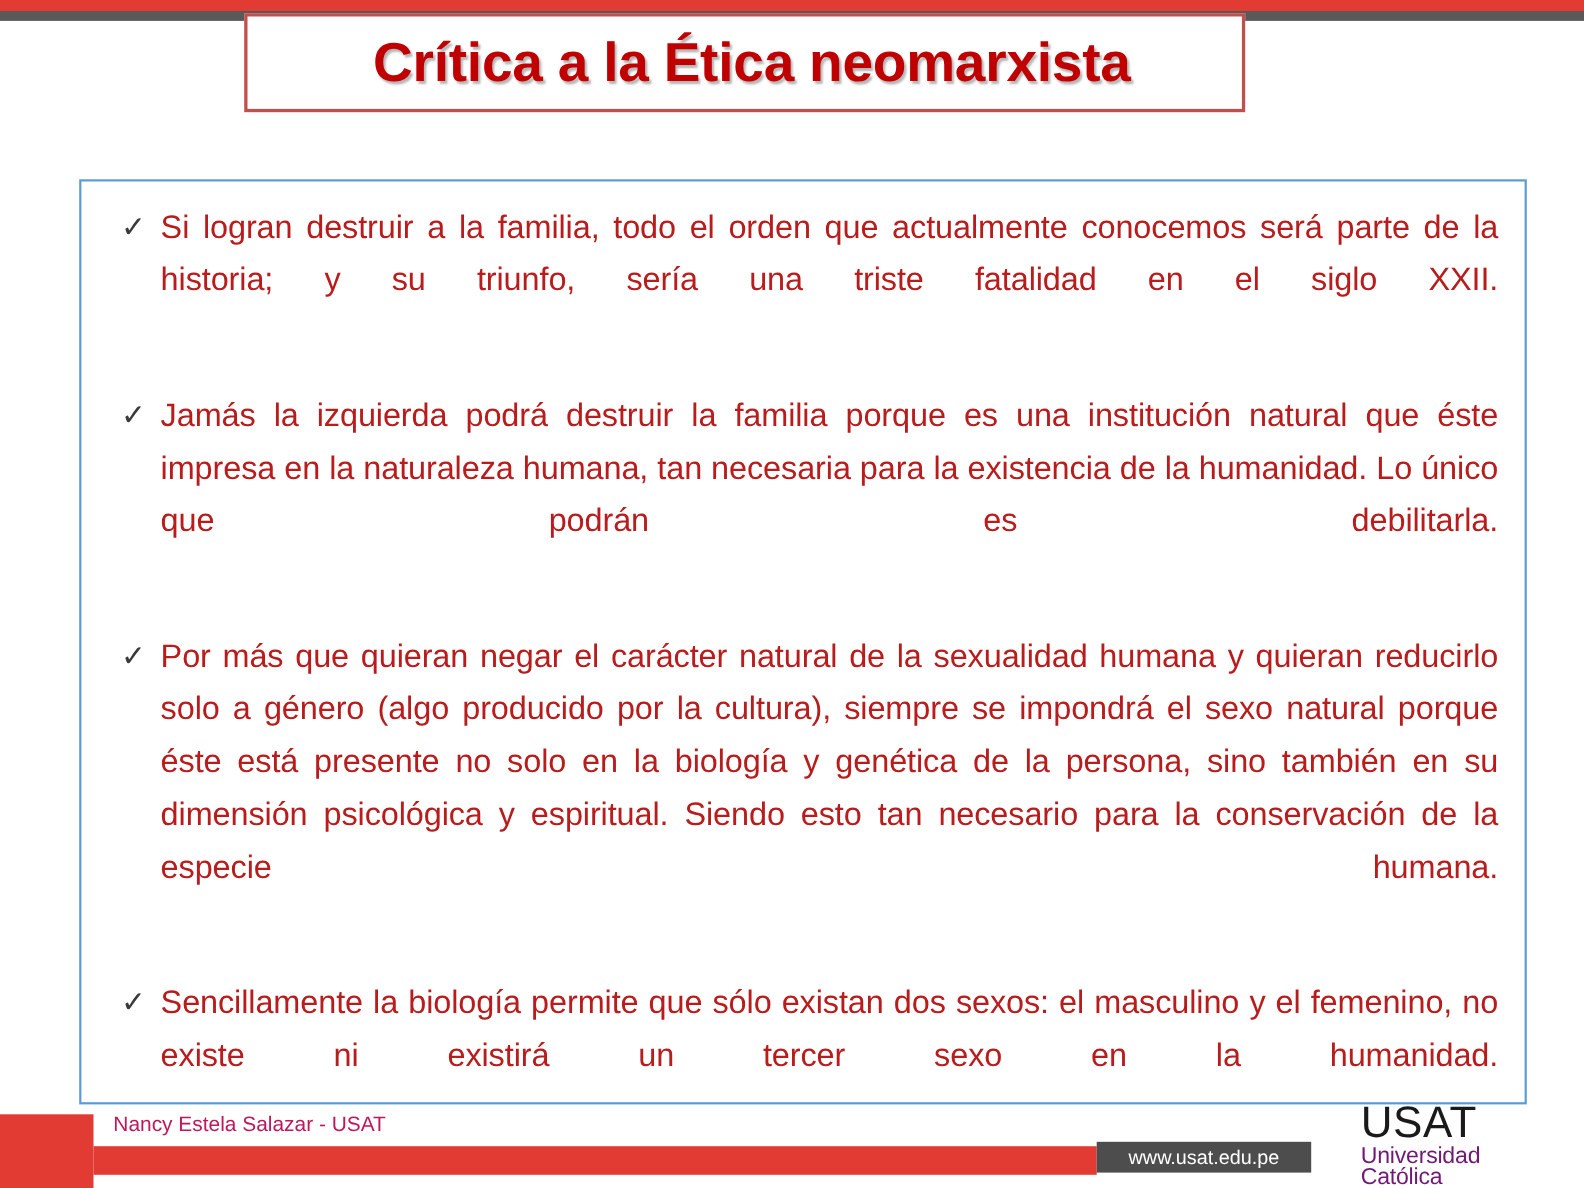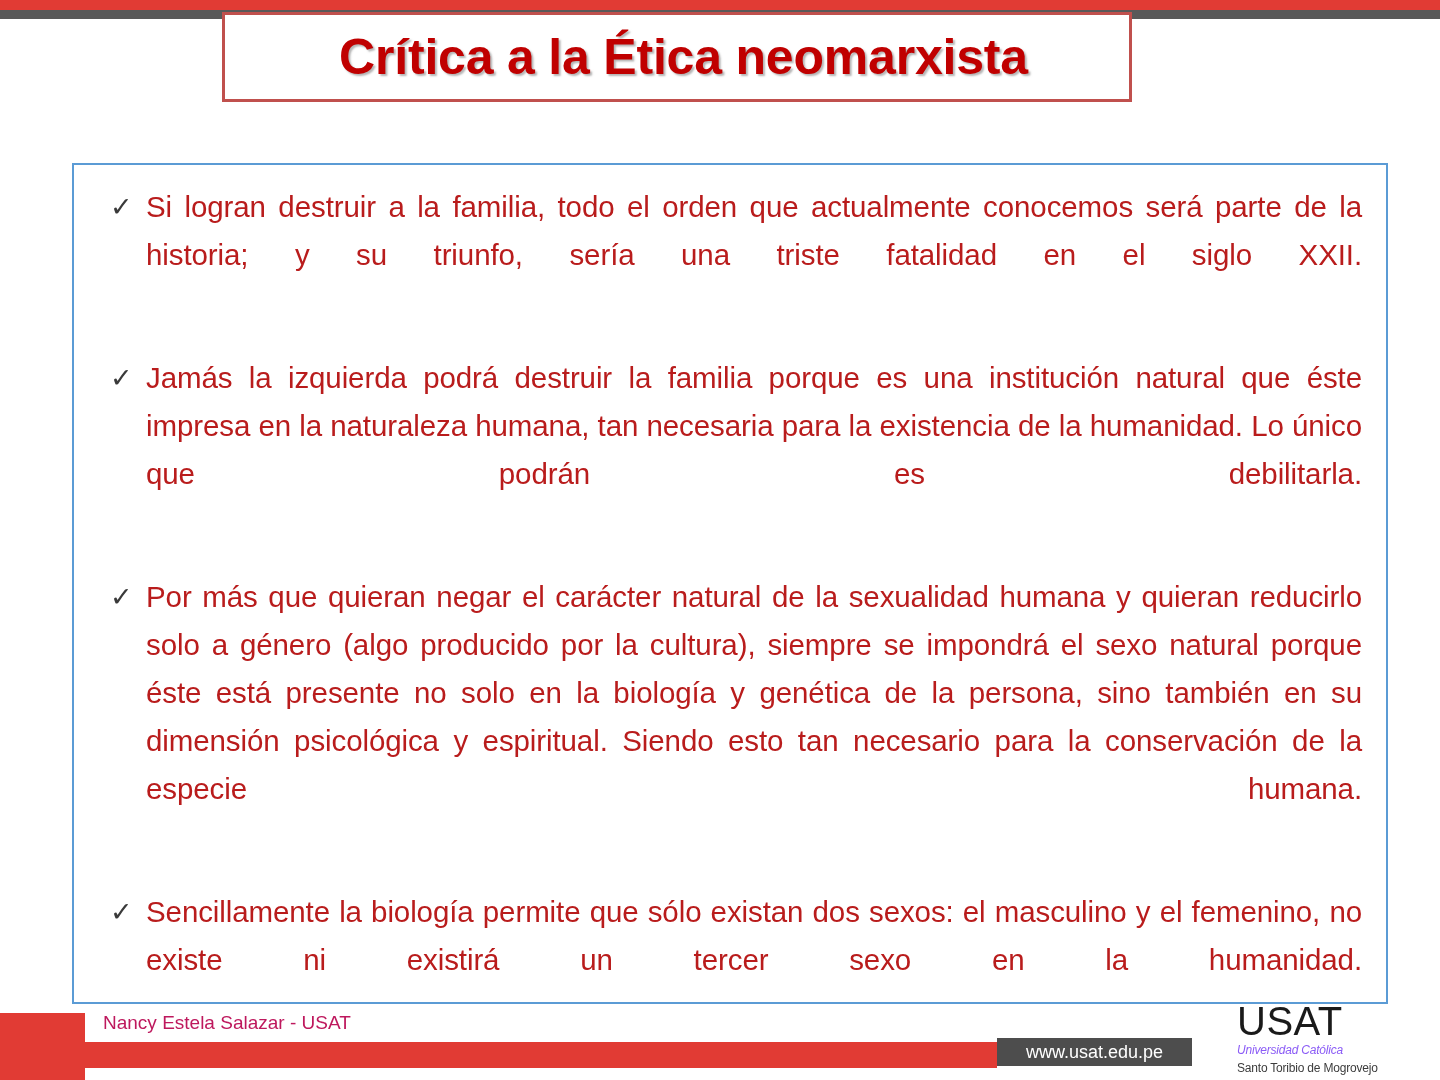--- a/index.html
+++ b/index.html
@@ -149,26 +149,25 @@
   .usat-logo-main {
     font-family: "Liberation Sans", sans-serif;
     font-size: 40px;
     line-height: 36px;
     font-weight: normal;
     color: #1A1A1A;
     letter-spacing: 0.5px;
   }
   .usat-logo-sub1 {
     font-family: "Liberation Sans", sans-serif;
-    font-size: 12px;
+    font-size: 21px;
     line-height: 19px;
-    color: #8b5cf6;
+    color: #701a75;
     letter-spacing: -0.2px;
     margin-top: 2px;
-    font-style: italic;
   }
   .usat-logo-sub2 {
     font-family: "Liberation Sans", sans-serif;
     font-size: 12px;
     line-height: 16px;
     color: #3C3C3C;
     letter-spacing: -0.2px;
   }
 </style>
 </head>

